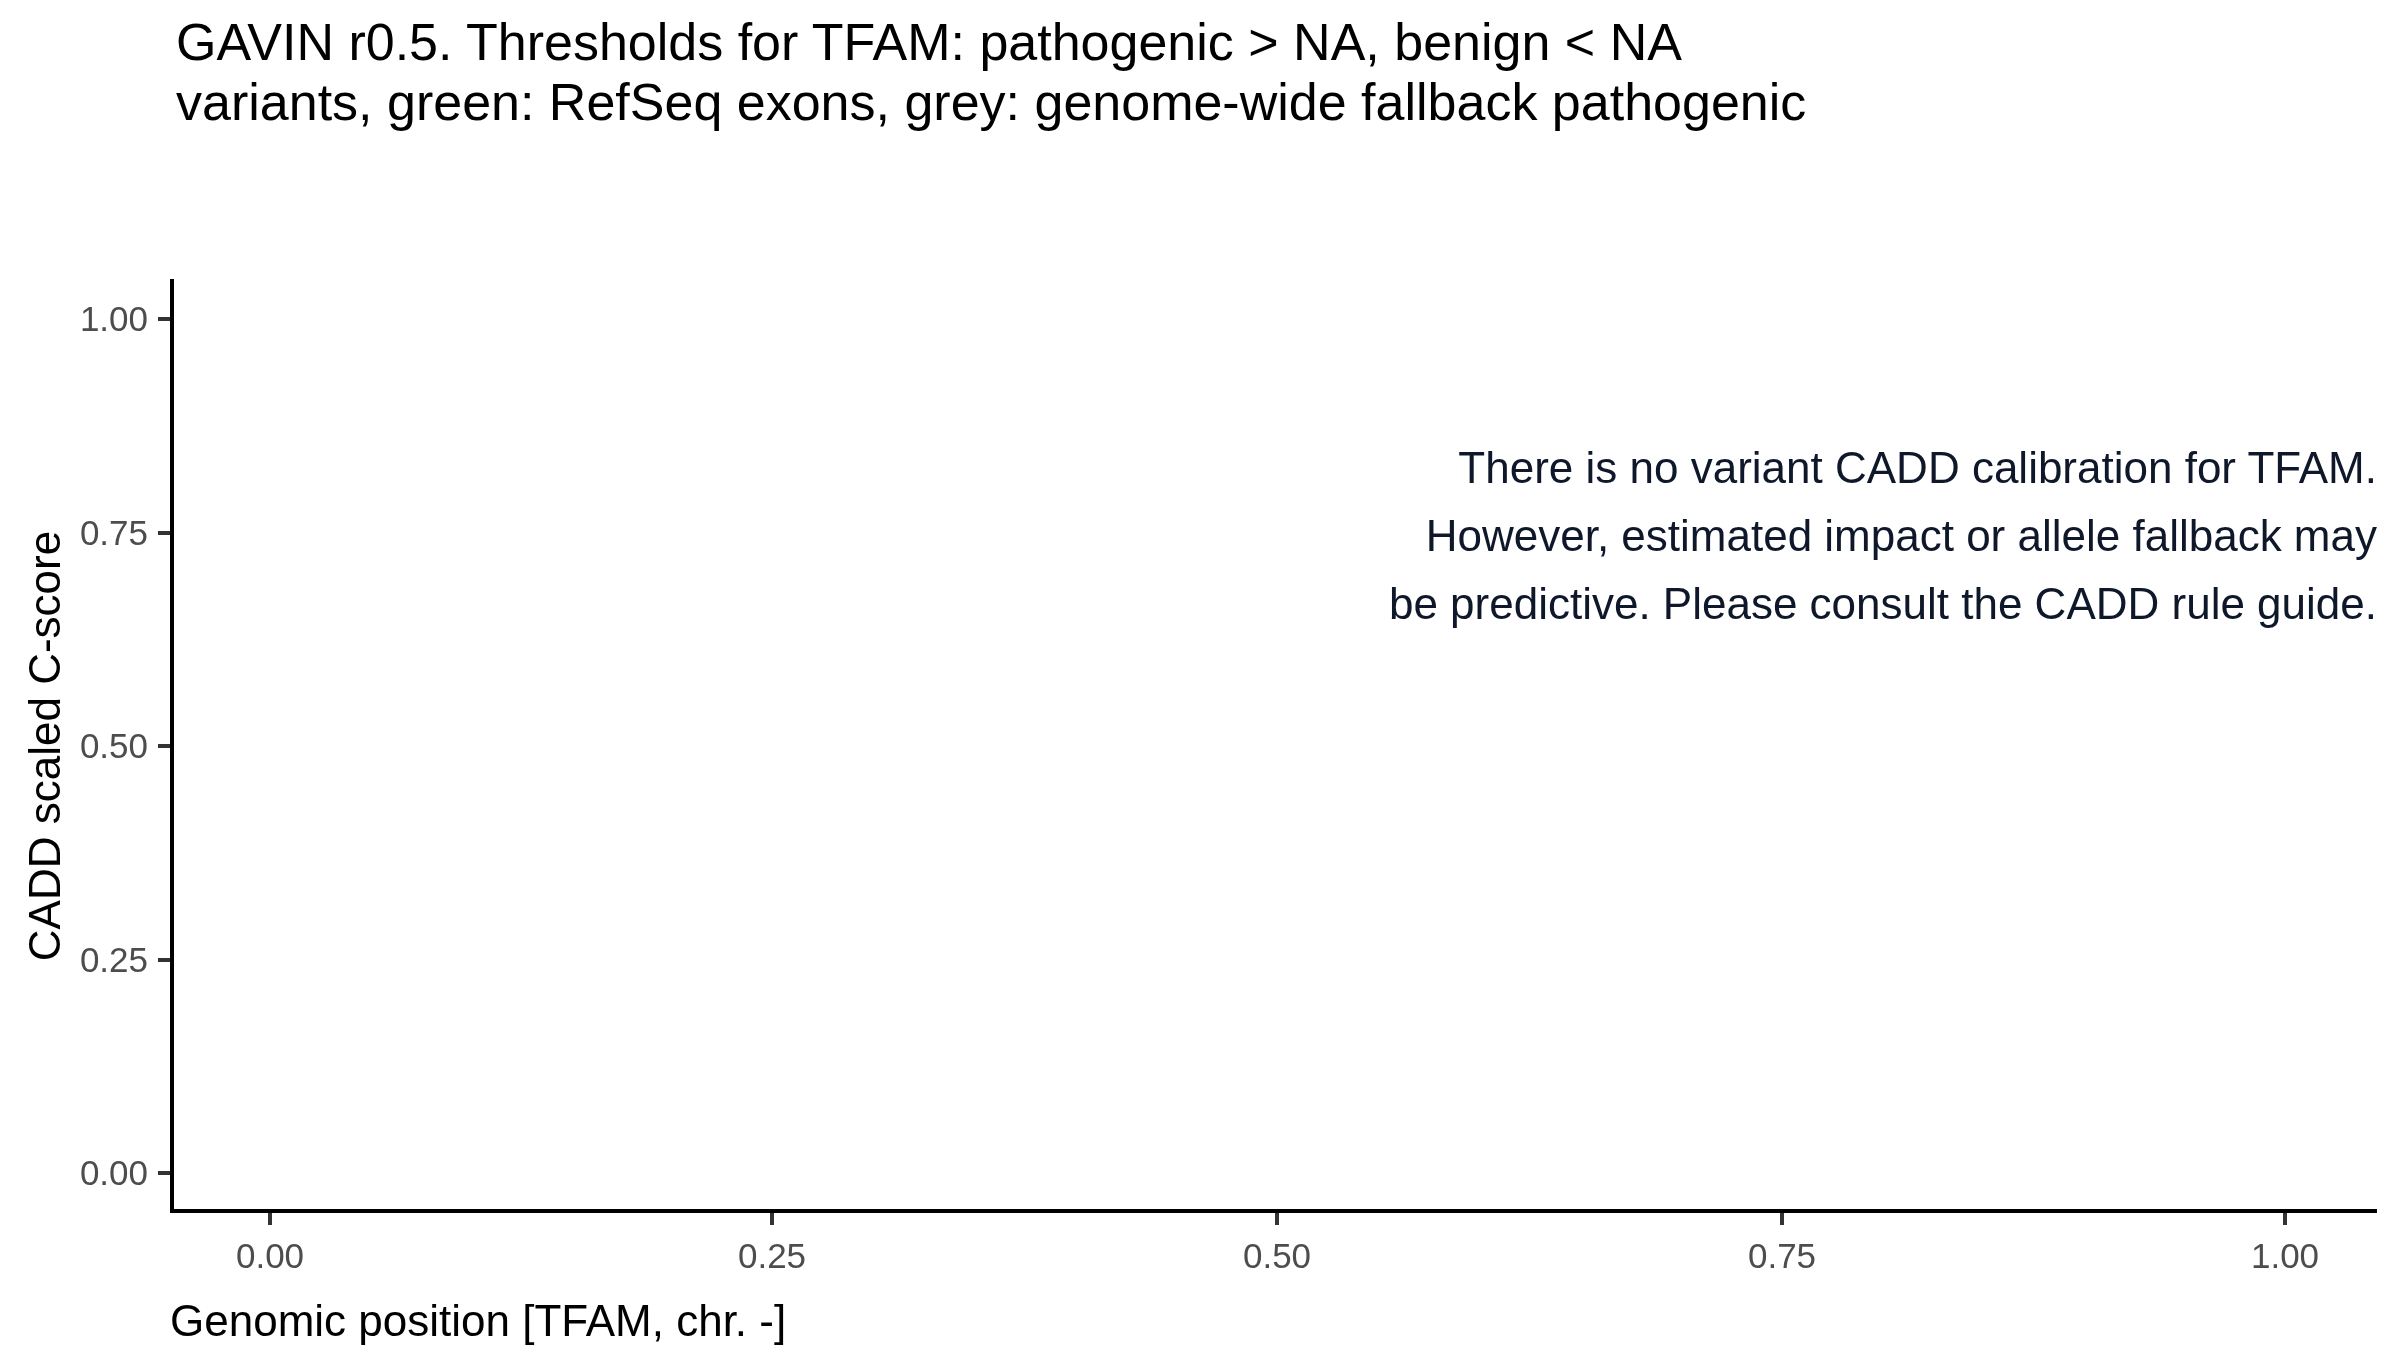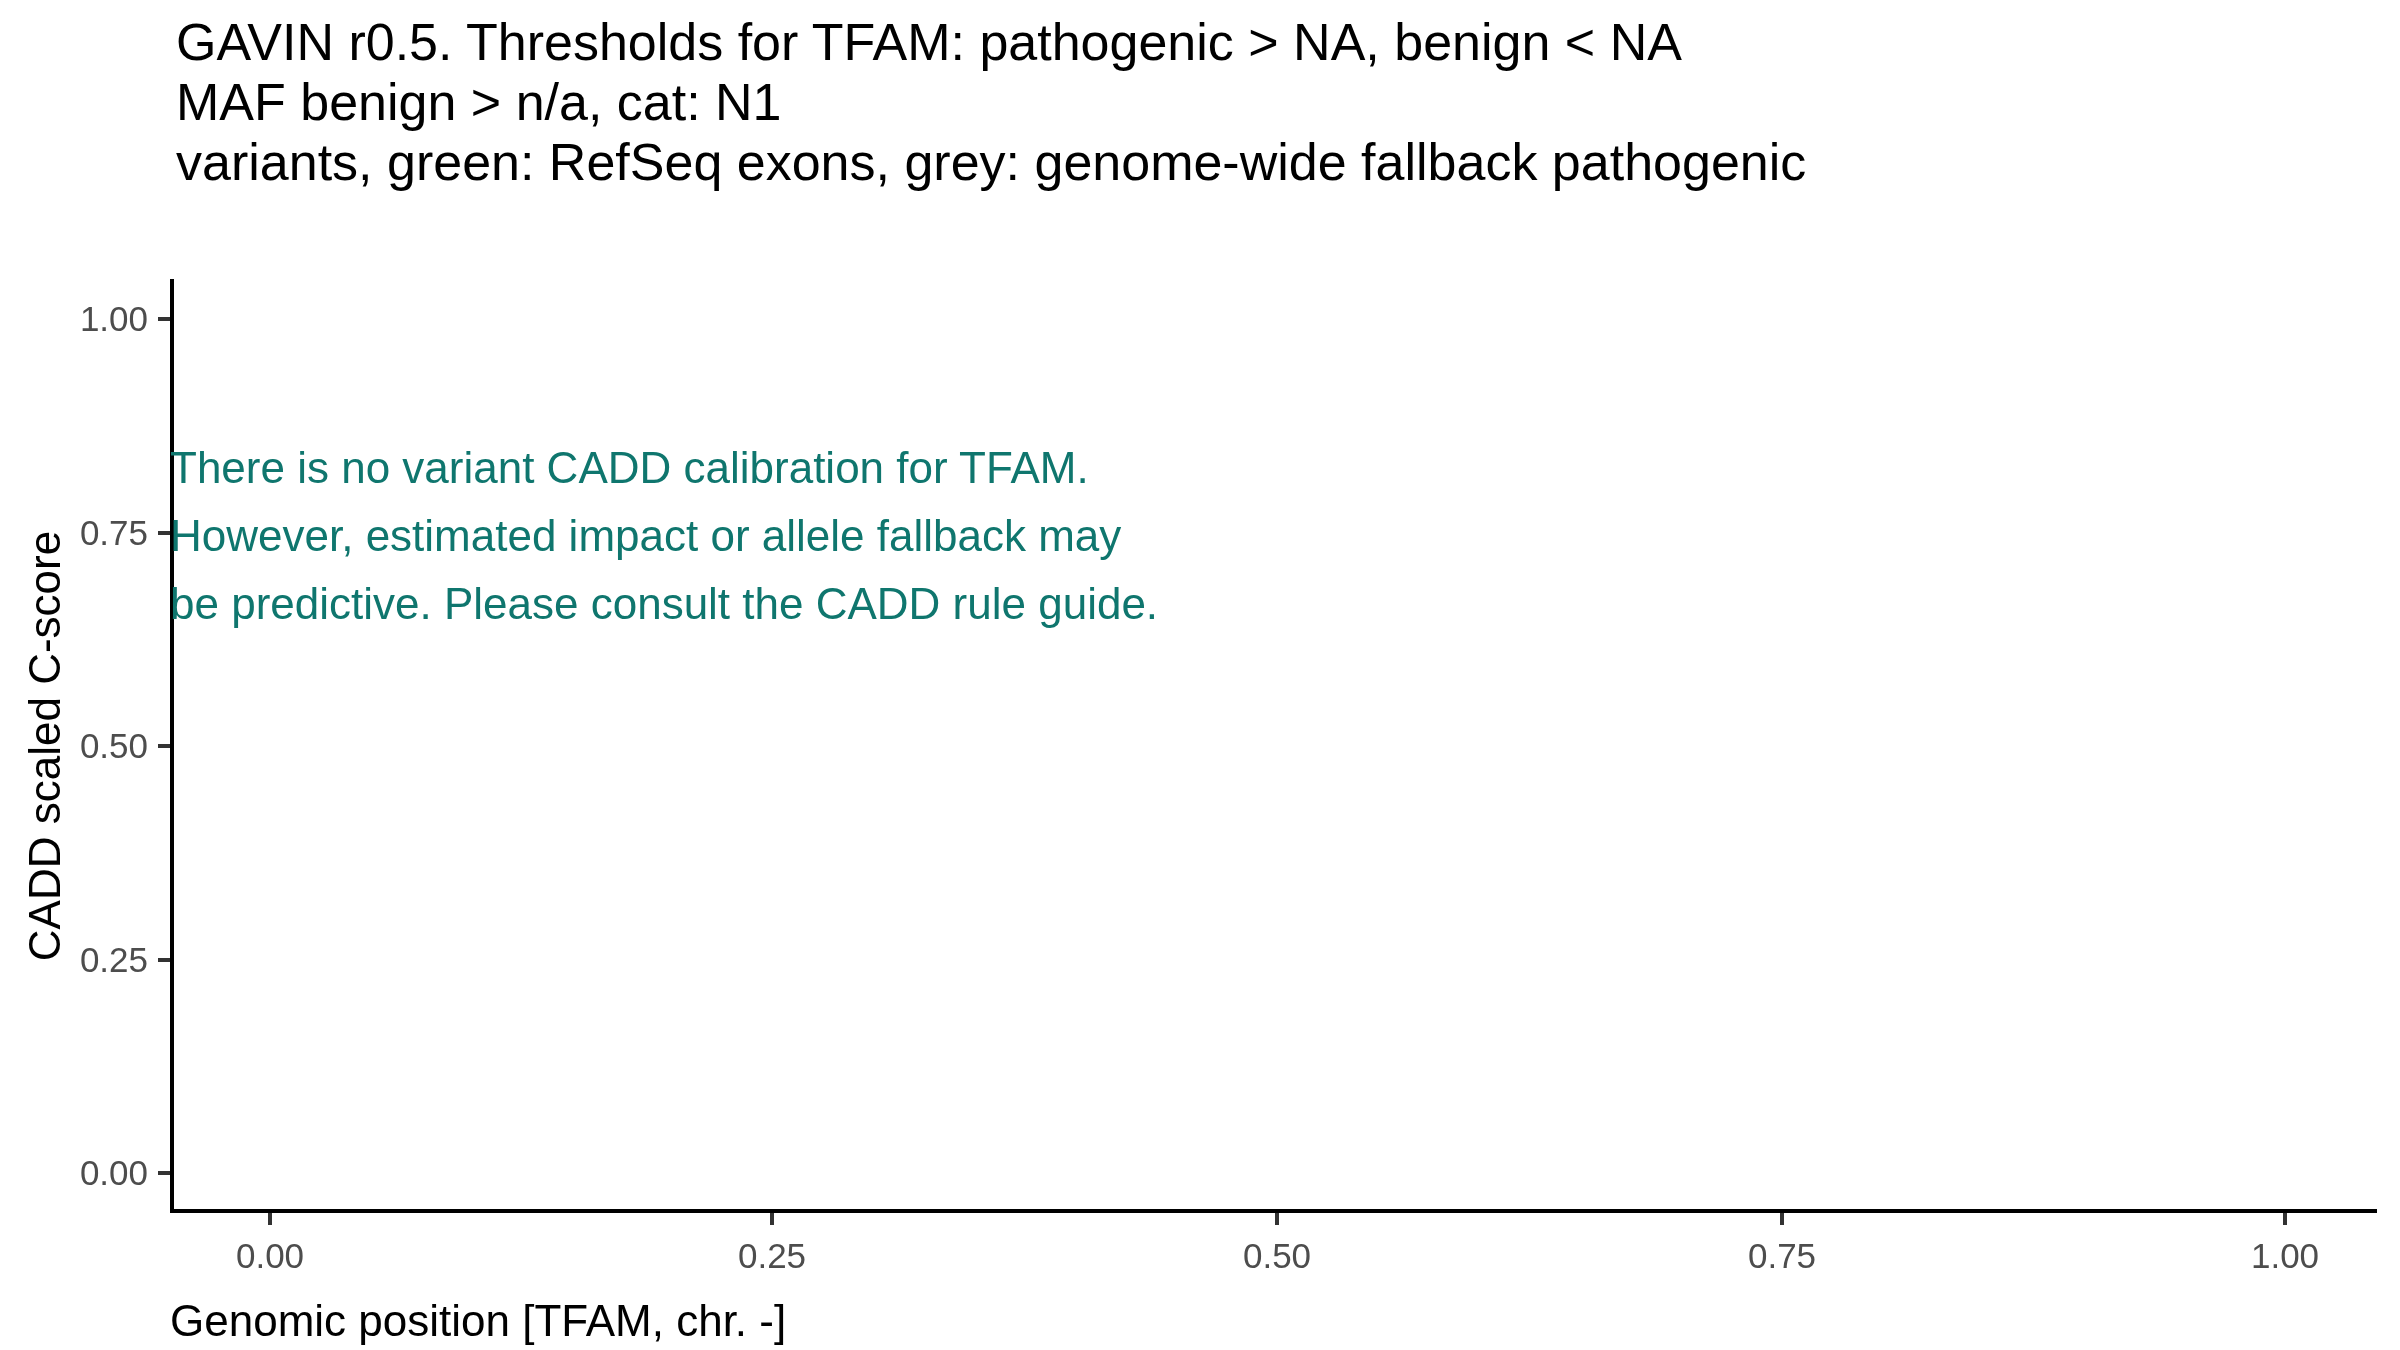--- a/index.html
+++ b/index.html
@@ -37,24 +37,24 @@
     border-left: 4px solid #000000;
     border-bottom: 4px solid #000000;
     background: #FFFFFF;
   }
 
   .annotation {
     position: absolute;
     left: 170px;
     width: 2207px;
     top: 434px;
-    text-align: left;
+    text-align: right;
     font-size: 44px;
     line-height: 68px;
-    color: #0f766e;
+    color: #0f172a;
   }
 
   .ytick-mark {
     position: absolute;
     left: 158px;
     width: 12px;
     height: 4px;
     background: #333333;
   }
   .ytick-label {
@@ -106,21 +106,20 @@
     color: #000000;
   }
 </style>
 </head>
 <body>
 
 <div class="page">
 
   <div class="plot-title">
     <div>GAVIN r0.5. Thresholds for TFAM: pathogenic &gt; NA, benign &lt; NA</div>
-    <div>MAF benign &gt; n/a, cat: N1</div>
     <div>variants, green: RefSeq exons, grey: genome-wide fallback pathogenic</div>
   </div>
 
   <div class="panel"></div>
 
   <div class="annotation">
     <div>There is no variant CADD calibration for TFAM.</div>
     <div>However, estimated impact or allele fallback may</div>
     <div>be predictive. Please consult the CADD rule guide.</div>
   </div>

